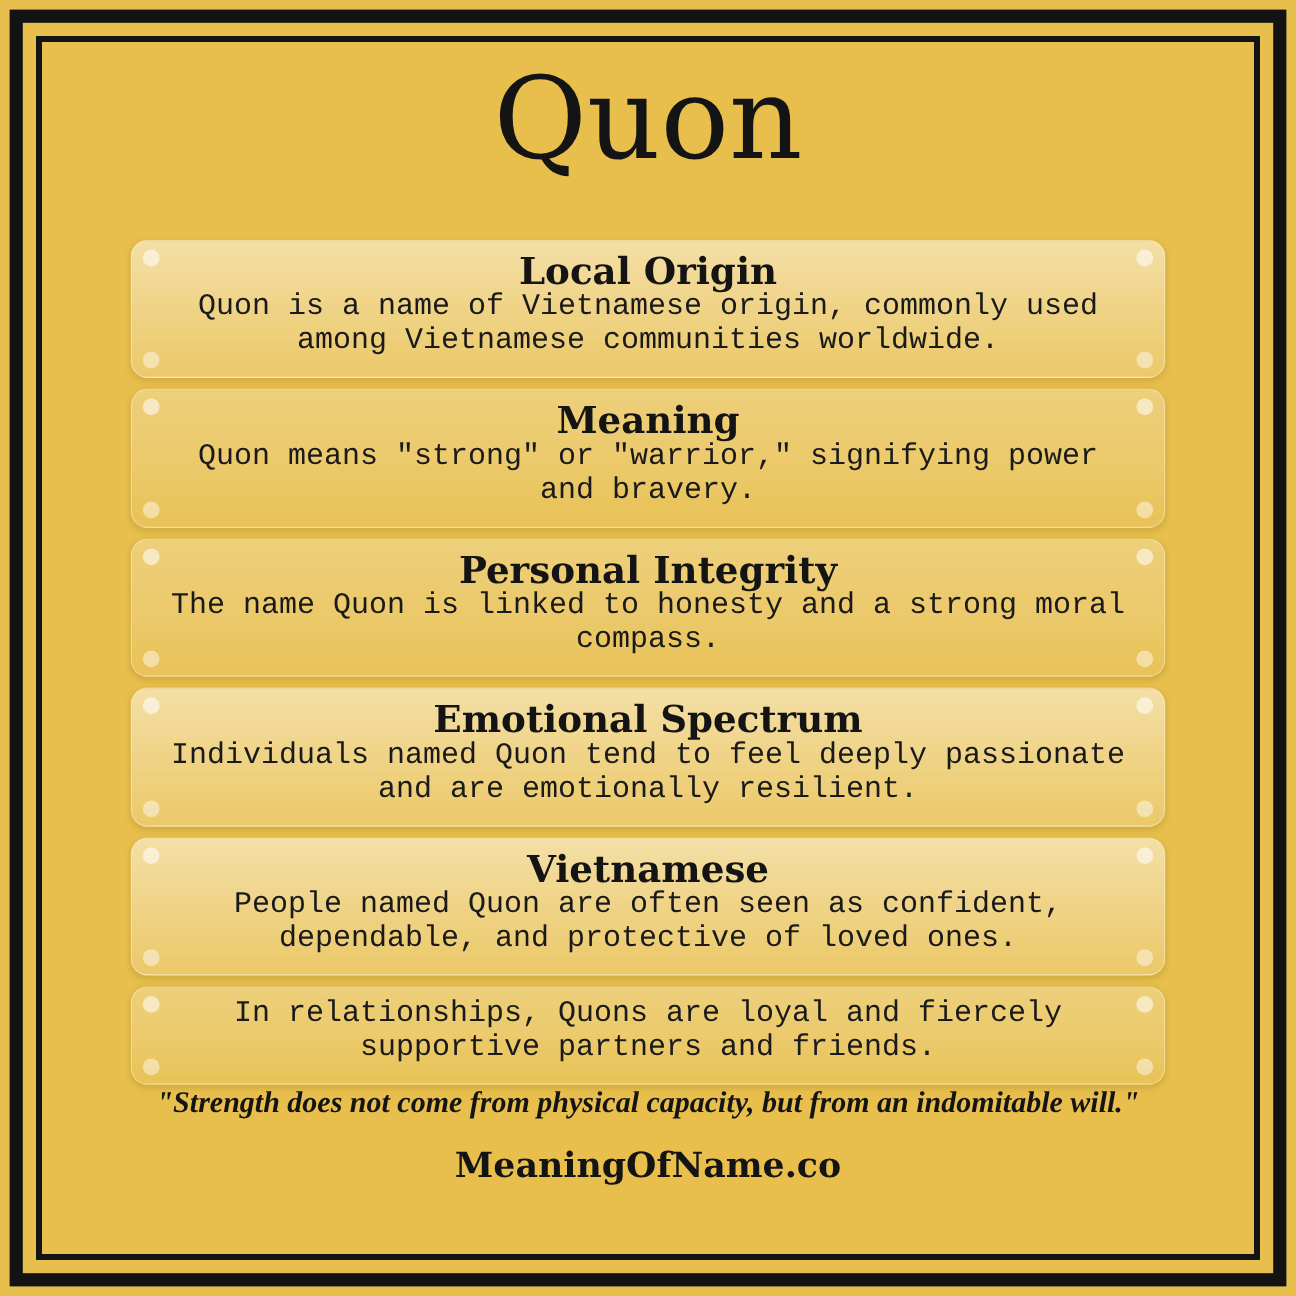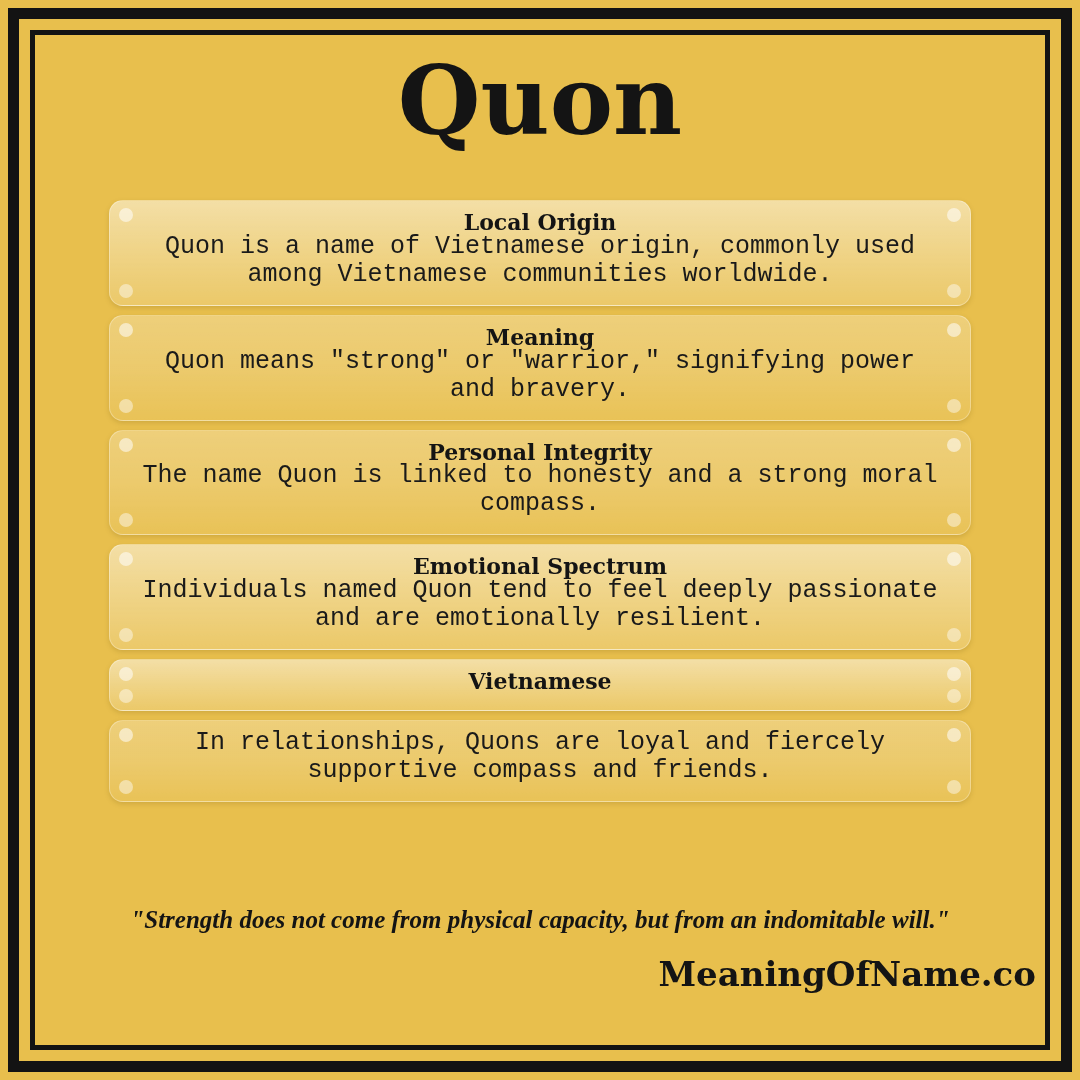--- a/index.html
+++ b/index.html
@@ -44,21 +44,21 @@
     left: 44px;
     top: 44px;
     right: 44px;
     bottom: 44px;
     box-sizing: border-box;
   }
   .title {
     text-align: center;
     font-size: 95px;
     line-height: 1.0;
-    font-weight: bold;
+    font-weight: normal;
     color: #141414;
     margin-top: 9px;
     letter-spacing: 0px;
     font-family: "DejaVu Serif", serif;
   }
   .cards {
     margin-top: 52px;
     padding: 0 65px;
   }
   .card {
@@ -89,21 +89,21 @@
     position: absolute;
     width: 14px;
     height: 14px;
     border-radius: 50%;
     background: rgba(255,255,255,0.45);
   }
   .card .dot-bl { left: 9px; bottom: 7px; }
   .card .dot-br { right: 9px; bottom: 7px; }
   .card-title {
     text-align: center;
-    font-size: 22px;
+    font-size: 31px;
     font-weight: bold;
     color: #141414;
     line-height: 1.08;
     font-family: "DejaVu Serif", serif;
   }
   .card-text {
     text-align: center;
     font-size: 25px;
     color: #1a1a1a;
     line-height: 1.12;
@@ -120,22 +120,22 @@
     font-style: italic;
     font-weight: bold;
     color: #141414;
     font-family: "Liberation Serif", serif;
   }
   .brand {
     position: absolute;
     left: 0;
     right: 0;
     top: 910px;
-    text-align: right;
-    font-size: 34px;
+    text-align: center;
+    font-size: 29px;
     font-weight: bold;
     color: #141414;
     font-family: "DejaVu Serif", serif;
   }
 </style>
 </head>
 <body>
 
 <div class="poster">
   <div class="frame-outer"></div>
@@ -172,26 +172,27 @@
         <span class="dot-bl"></span>
         <span class="dot-br"></span>
         <div class="card-title">Emotional Spectrum</div>
         <div class="card-text">Individuals named Quon tend to feel deeply passionate and are emotionally resilient.</div>
       </div>
 
       <div class="card">
         <span class="dot-bl"></span>
         <span class="dot-br"></span>
         <div class="card-title">Vietnamese</div>
+        <div class="card-text">People named Quon are often seen as confident, dependable, and protective of loved ones.</div>
       </div>
 
       <div class="card alt">
         <span class="dot-bl"></span>
         <span class="dot-br"></span>
-        <div class="card-text">In relationships, Quons are loyal and fiercely supportive compass and friends.</div>
+        <div class="card-text">In relationships, Quons are loyal and fiercely supportive partners and friends.</div>
       </div>
 
     </div>
 
     <div class="quote">"Strength does not come from physical capacity, but from an indomitable will."</div>
     <div class="brand">MeaningOfName.co</div>
 
   </div>
 </div>
 

